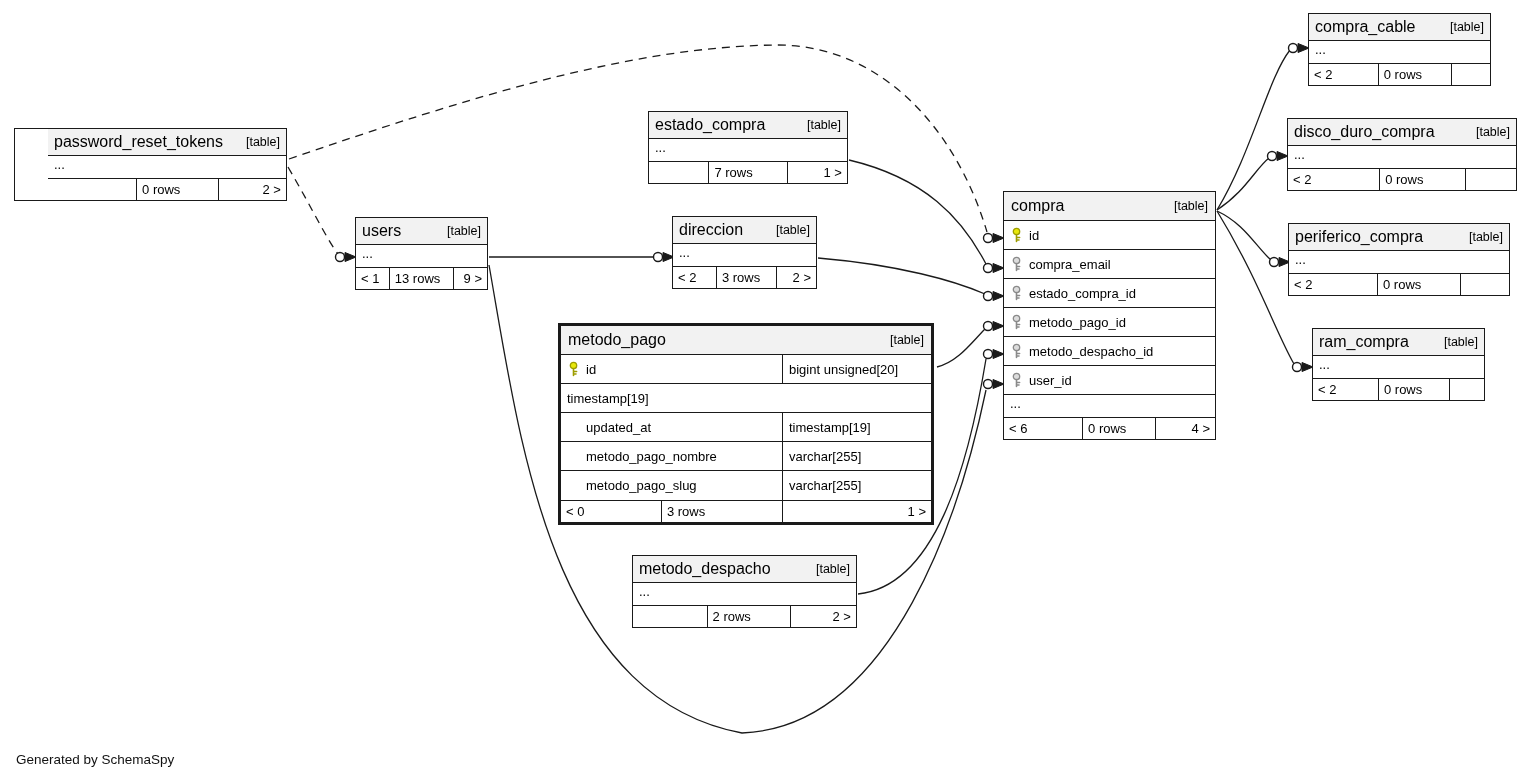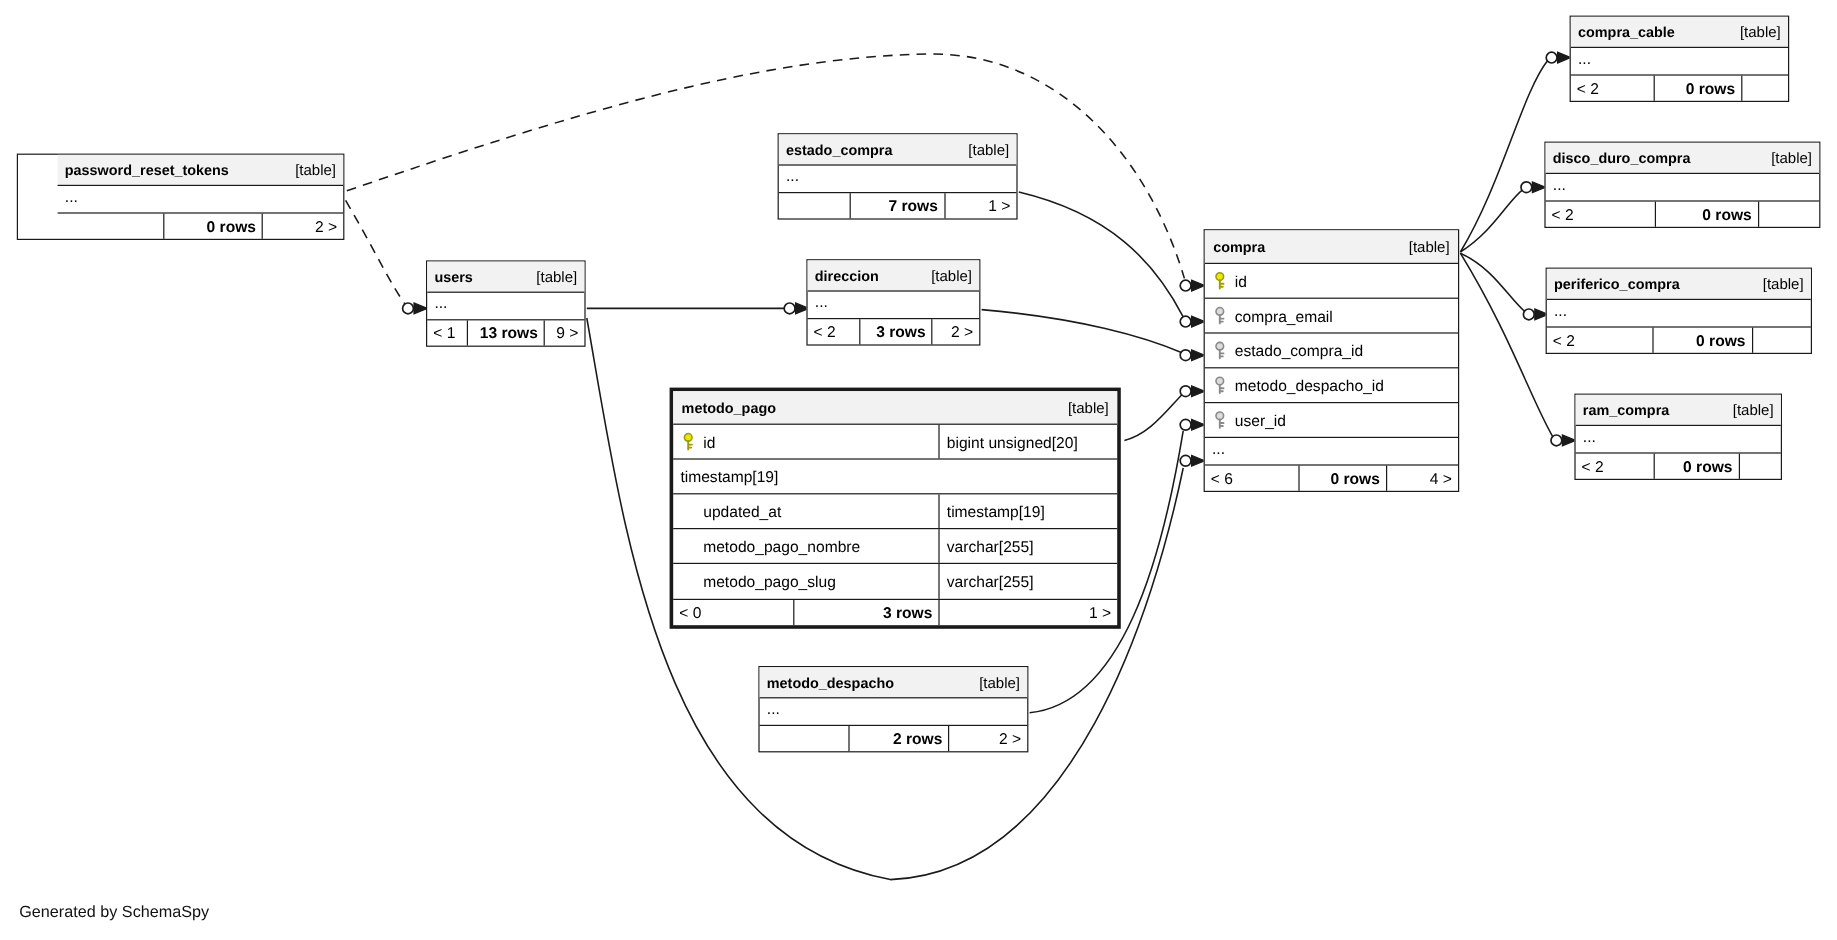--- a/index.html
+++ b/index.html
@@ -6,27 +6,27 @@
   .canvas { position:relative; width:1531px; height:783px; background:#fff; overflow:hidden; color:#000; }
   svg.edges { position:absolute; left:0; top:0; width:1531px; height:783px; pointer-events:none; }
   .edge { fill:none; stroke:#1a1a1a; stroke-width:1.3; }
   .edge.dashed { stroke-dasharray:8 6; }
   .arrow { fill:#1a1a1a; stroke:#1a1a1a; }
   .dot { fill:#ffffff; stroke:#1a1a1a; stroke-width:1.4; }
 
   .tbl { position:absolute; background:#ffffff; border:1.5px solid #1a1a1a; font-size:13px; box-sizing:border-box; }
   .tbl.main { border-width:3px; }
   .hdr { display:flex; justify-content:space-between; align-items:center; background:#f2f2f2; border-bottom:1.5px solid #1a1a1a; padding:4px 6px; min-height:17px; }
-  .nm { font-weight:bold; font-size:12px; white-space:nowrap; }
+  .nm { font-weight:normal; font-size:16px; white-space:nowrap; }
   .tag { font-size:12.5px; margin-left:10px; white-space:nowrap; }
   .dots { padding:1px 6px 4px 6px; border-bottom:1.5px solid #1a1a1a; line-height:15px; min-height:17px; }
   .ftr { display:flex; align-items:stretch; }
   .ftr span { padding:3px 5px; box-sizing:border-box; white-space:nowrap; }
   .fl { text-align:left; }
-  .fc { text-align:right; border-left:1.5px solid #1a1a1a; border-right:1.5px solid #1a1a1a;font-weight:bold; }
+  .fc { text-align:left; border-left:1.5px solid #1a1a1a; border-right:1.5px solid #1a1a1a; }
   .fr { text-align:right; }
 
   .crow { display:flex; align-items:center; gap:7px; padding:0 7px; height:29px; border-bottom:1px solid #1a1a1a; box-sizing:border-box; }
   .mrow { display:flex; height:29px; border-bottom:1.5px solid #1a1a1a; box-sizing:border-box; }
   .mname { width:222px; border-right:1.5px solid #1a1a1a; display:flex; align-items:center; gap:7px; padding:0 7px; box-sizing:border-box; }
   .mtype { flex:1; display:flex; align-items:center; padding:0 6px; }
 
   .keyicon { display:inline-block; width:11px; height:16px; flex:0 0 11px; }
   .keyicon.pk circle { fill:var(--pk-fill); stroke:var(--pk-stroke); }
   .keyicon.pk path { stroke:var(--pk-stroke); }
@@ -242,20 +242,27 @@
           <circle cx="5.5" cy="4.5" r="3.2"></circle>
           <path d="M5.5 7.5 V14.5 M5.5 10.5 H8.6 M5.5 13 H8"></path>
         </svg>
       <span>estado_compra_id</span>
     </div>
     <div class="crow">
       <svg class="keyicon fk" viewBox="0 0 11 16">
           <circle cx="5.5" cy="4.5" r="3.2"></circle>
           <path d="M5.5 7.5 V14.5 M5.5 10.5 H8.6 M5.5 13 H8"></path>
         </svg>
+      <span>metodo_pago_id</span>
+    </div>
+    <div class="crow">
+      <svg class="keyicon fk" viewBox="0 0 11 16">
+          <circle cx="5.5" cy="4.5" r="3.2"></circle>
+          <path d="M5.5 7.5 V14.5 M5.5 10.5 H8.6 M5.5 13 H8"></path>
+        </svg>
       <span>metodo_despacho_id</span>
     </div>
     <div class="crow">
       <svg class="keyicon fk" viewBox="0 0 11 16">
           <circle cx="5.5" cy="4.5" r="3.2"></circle>
           <path d="M5.5 7.5 V14.5 M5.5 10.5 H8.6 M5.5 13 H8"></path>
         </svg>
       <span>user_id</span>
     </div>
     <div class="dots" style="border-top:none;">...</div>

